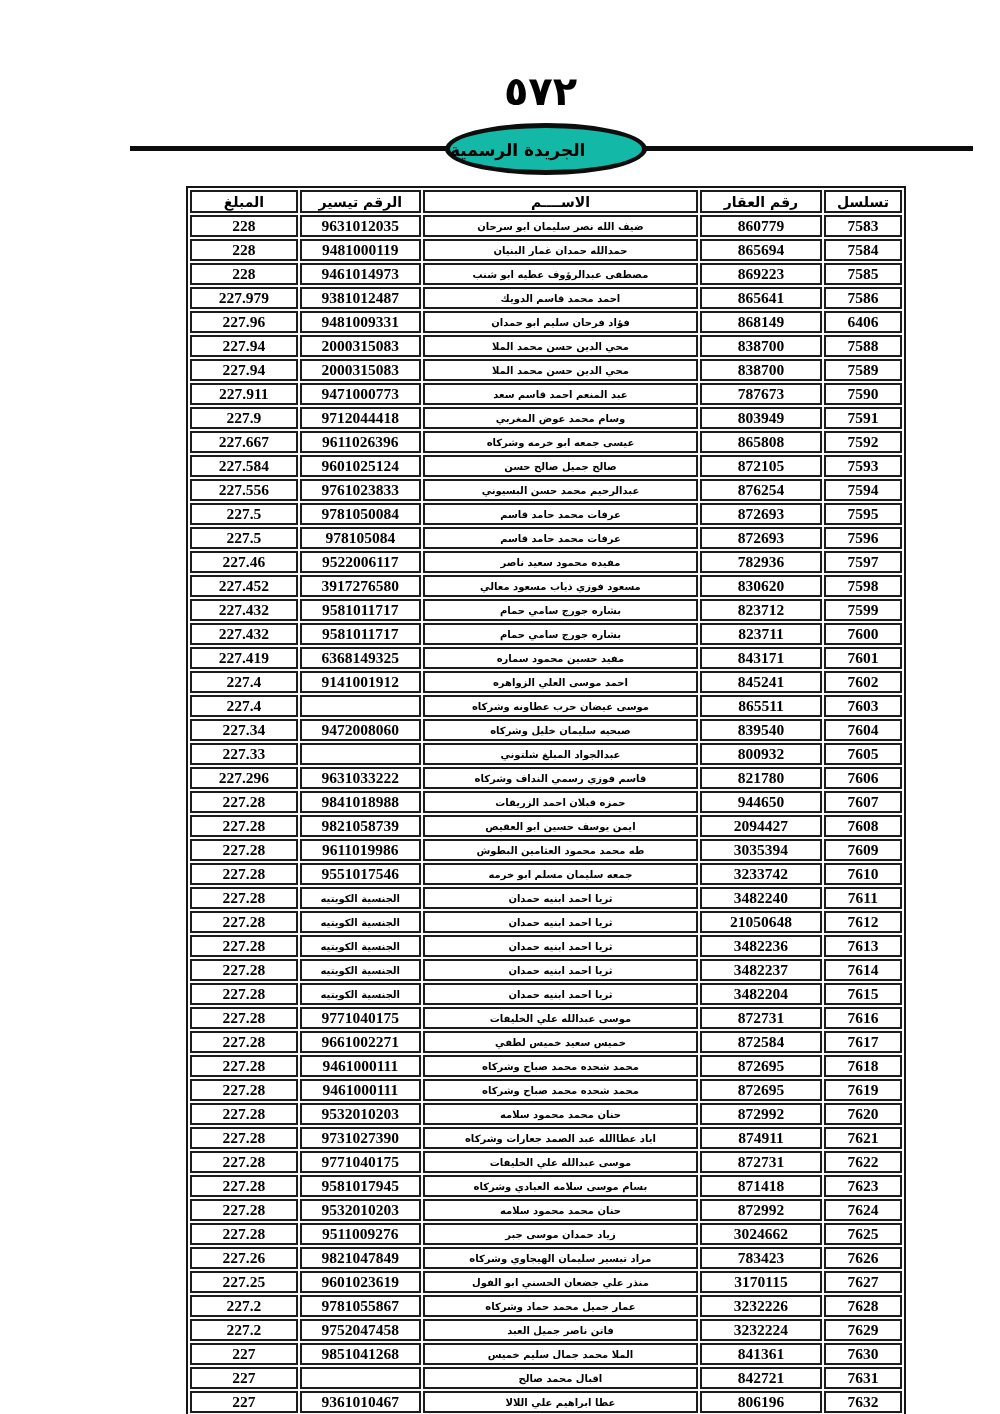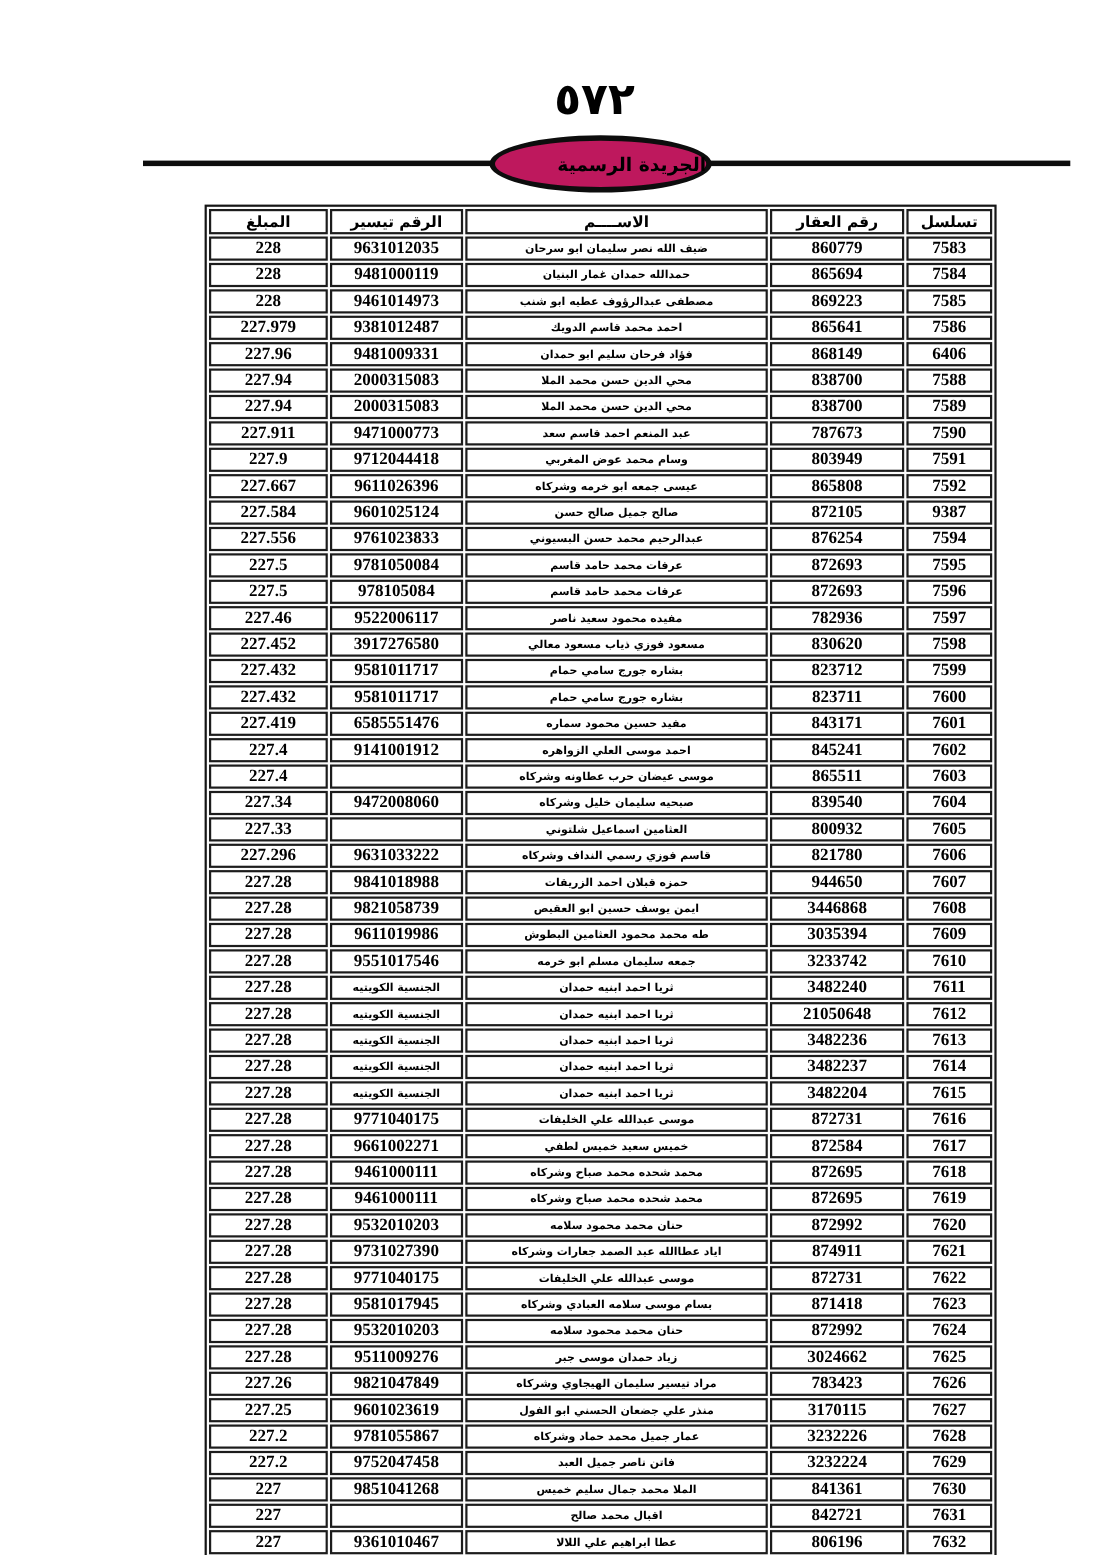--- a/index.html
+++ b/index.html
@@ -38,27 +38,27 @@
     height: 5px;
     background: #0d0d0d;
     z-index: 1;
   }
   .banner-ellipse {
     position: absolute;
     top: 123px;
     left: 377px;
     width: 192px;
     height: 42px;
-    background: #be185d;
+    background: #14b8a6;
     border: 5px solid #0d0d0d;
     border-radius: 50%;
     z-index: 2;
     display: flex;
     align-items: center;
-    justify-content: flex-start;
+    justify-content: flex-end;
   }
   .banner-ellipse span {
     font-size: 17px;
     font-weight: bold;
     padding-top: 2px;
   }
   
   .records-table {
     position: absolute;
     top: 186px;
@@ -200,21 +200,21 @@
           <td class="num">227.9</td>
         </tr>
         <tr>
           <td class="num">7592</td>
           <td class="num">865808</td>
           <td class="ar">عيسى جمعه ابو خرمه وشركاه</td>
           <td class="num">9611026396</td>
           <td class="num">227.667</td>
         </tr>
         <tr>
-          <td class="num">9387</td>
+          <td class="num">7593</td>
           <td class="num">872105</td>
           <td class="ar">صالح جميل صالح حسن</td>
           <td class="num">9601025124</td>
           <td class="num">227.584</td>
         </tr>
         <tr>
           <td class="num">7594</td>
           <td class="num">876254</td>
           <td class="ar">عبدالرحيم محمد حسن البسيوني</td>
           <td class="num">9761023833</td>
@@ -259,21 +259,21 @@
           <td class="num">7600</td>
           <td class="num">823711</td>
           <td class="ar">بشاره جورج سامي حمام</td>
           <td class="num">9581011717</td>
           <td class="num">227.432</td>
         </tr>
         <tr>
           <td class="num">7601</td>
           <td class="num">843171</td>
           <td class="ar">مفيد حسين محمود سماره</td>
-          <td class="num">6585551476</td>
+          <td class="num">6368149325</td>
           <td class="num">227.419</td>
         </tr>
         <tr>
           <td class="num">7602</td>
           <td class="num">845241</td>
           <td class="ar">احمد موسى العلي الزواهره</td>
           <td class="num">9141001912</td>
           <td class="num">227.4</td>
         </tr>
         <tr>
@@ -286,41 +286,41 @@
         <tr>
           <td class="num">7604</td>
           <td class="num">839540</td>
           <td class="ar">صبحيه سليمان خليل وشركاه</td>
           <td class="num">9472008060</td>
           <td class="num">227.34</td>
         </tr>
         <tr>
           <td class="num">7605</td>
           <td class="num">800932</td>
-          <td class="ar">العثامين اسماعيل شلتوني</td>
+          <td class="ar">عبدالجواد المبلغ شلتوني</td>
           <td class="num"></td>
           <td class="num">227.33</td>
         </tr>
         <tr>
           <td class="num">7606</td>
           <td class="num">821780</td>
           <td class="ar">قاسم فوزي رسمي النداف وشركاه</td>
           <td class="num">9631033222</td>
           <td class="num">227.296</td>
         </tr>
         <tr>
           <td class="num">7607</td>
           <td class="num">944650</td>
           <td class="ar">حمزه قبلان احمد الزريقات</td>
           <td class="num">9841018988</td>
           <td class="num">227.28</td>
         </tr>
         <tr>
           <td class="num">7608</td>
-          <td class="num">3446868</td>
+          <td class="num">2094427</td>
           <td class="ar">ايمن يوسف حسين ابو العقيص</td>
           <td class="num">9821058739</td>
           <td class="num">227.28</td>
         </tr>
         <tr>
           <td class="num">7609</td>
           <td class="num">3035394</td>
           <td class="ar">طه محمد محمود العثامين البطوش</td>
           <td class="num">9611019986</td>
           <td class="num">227.28</td>

